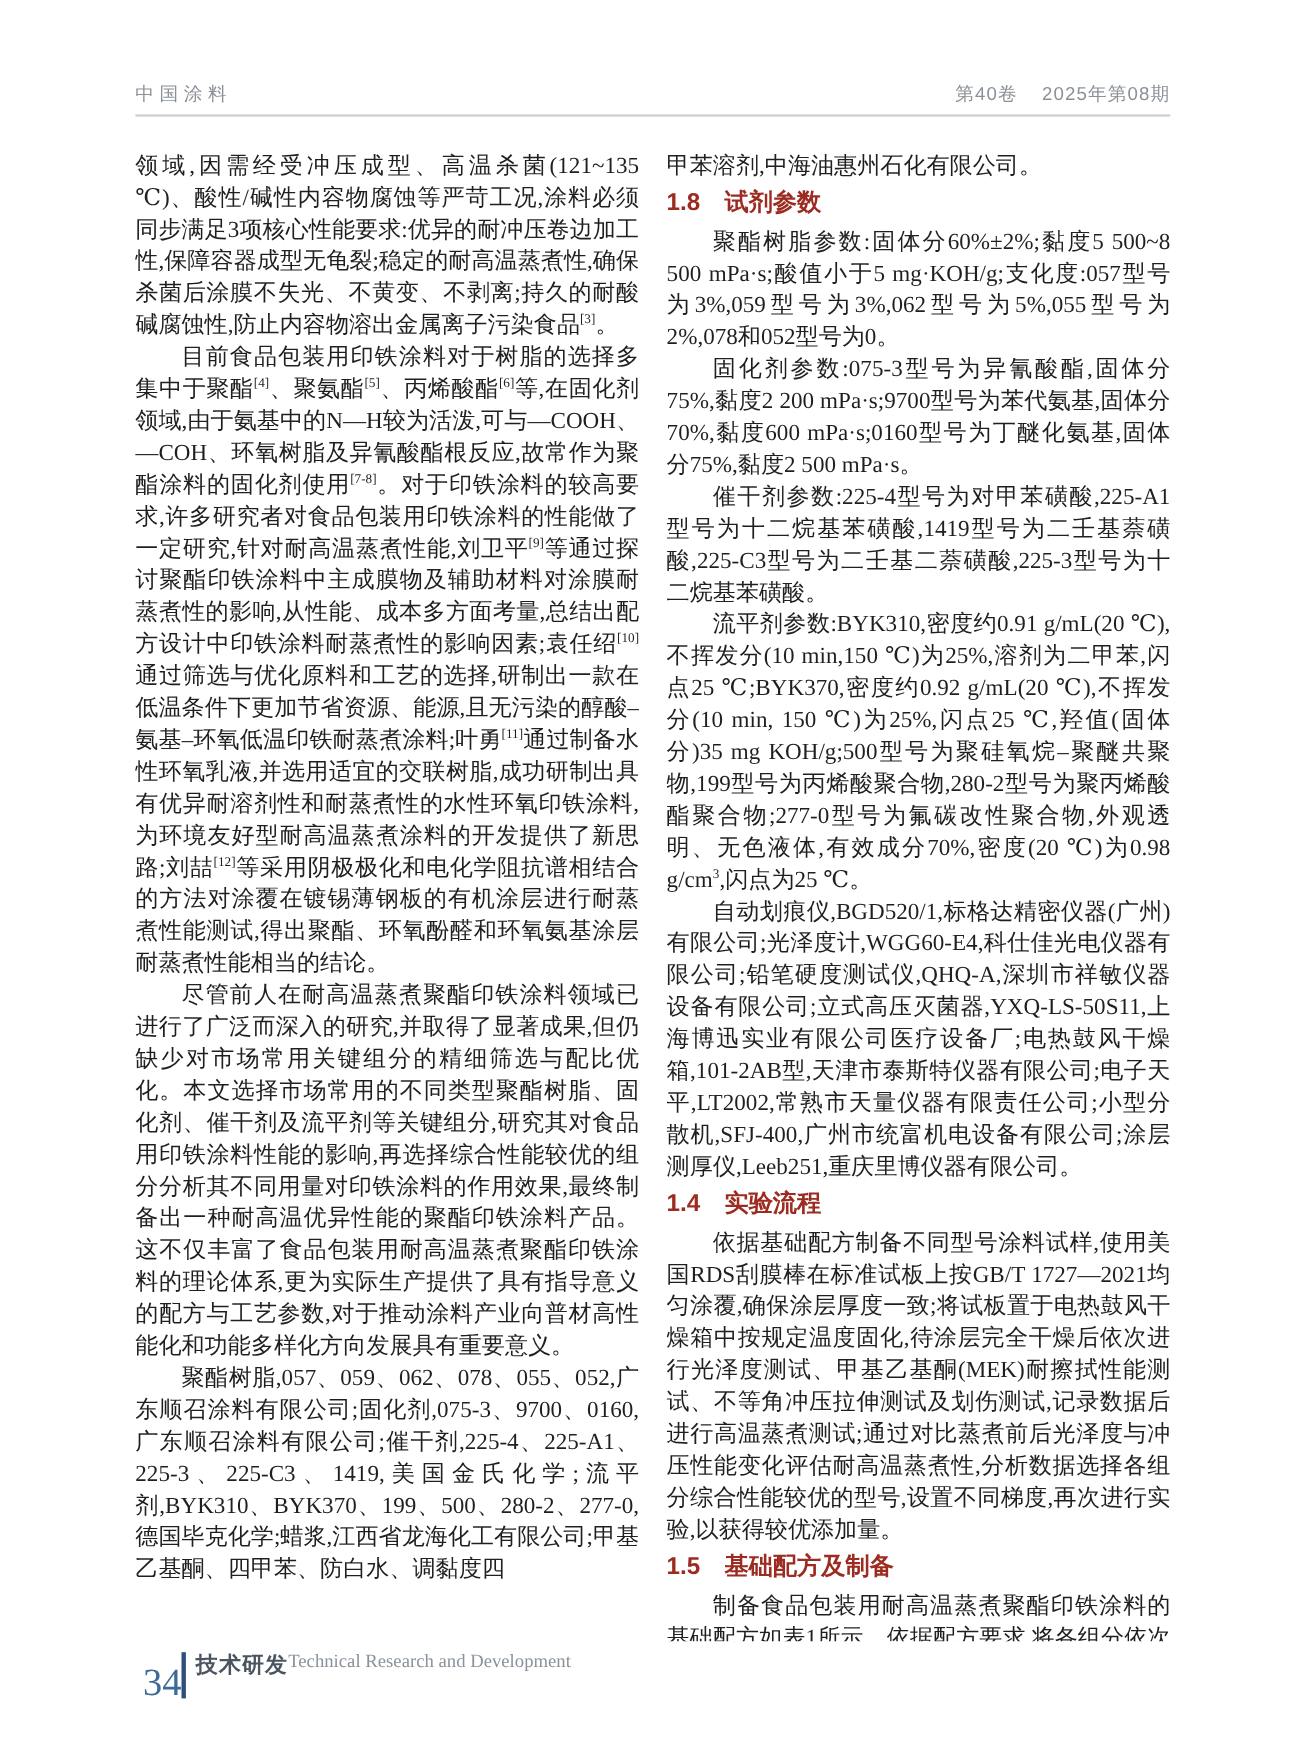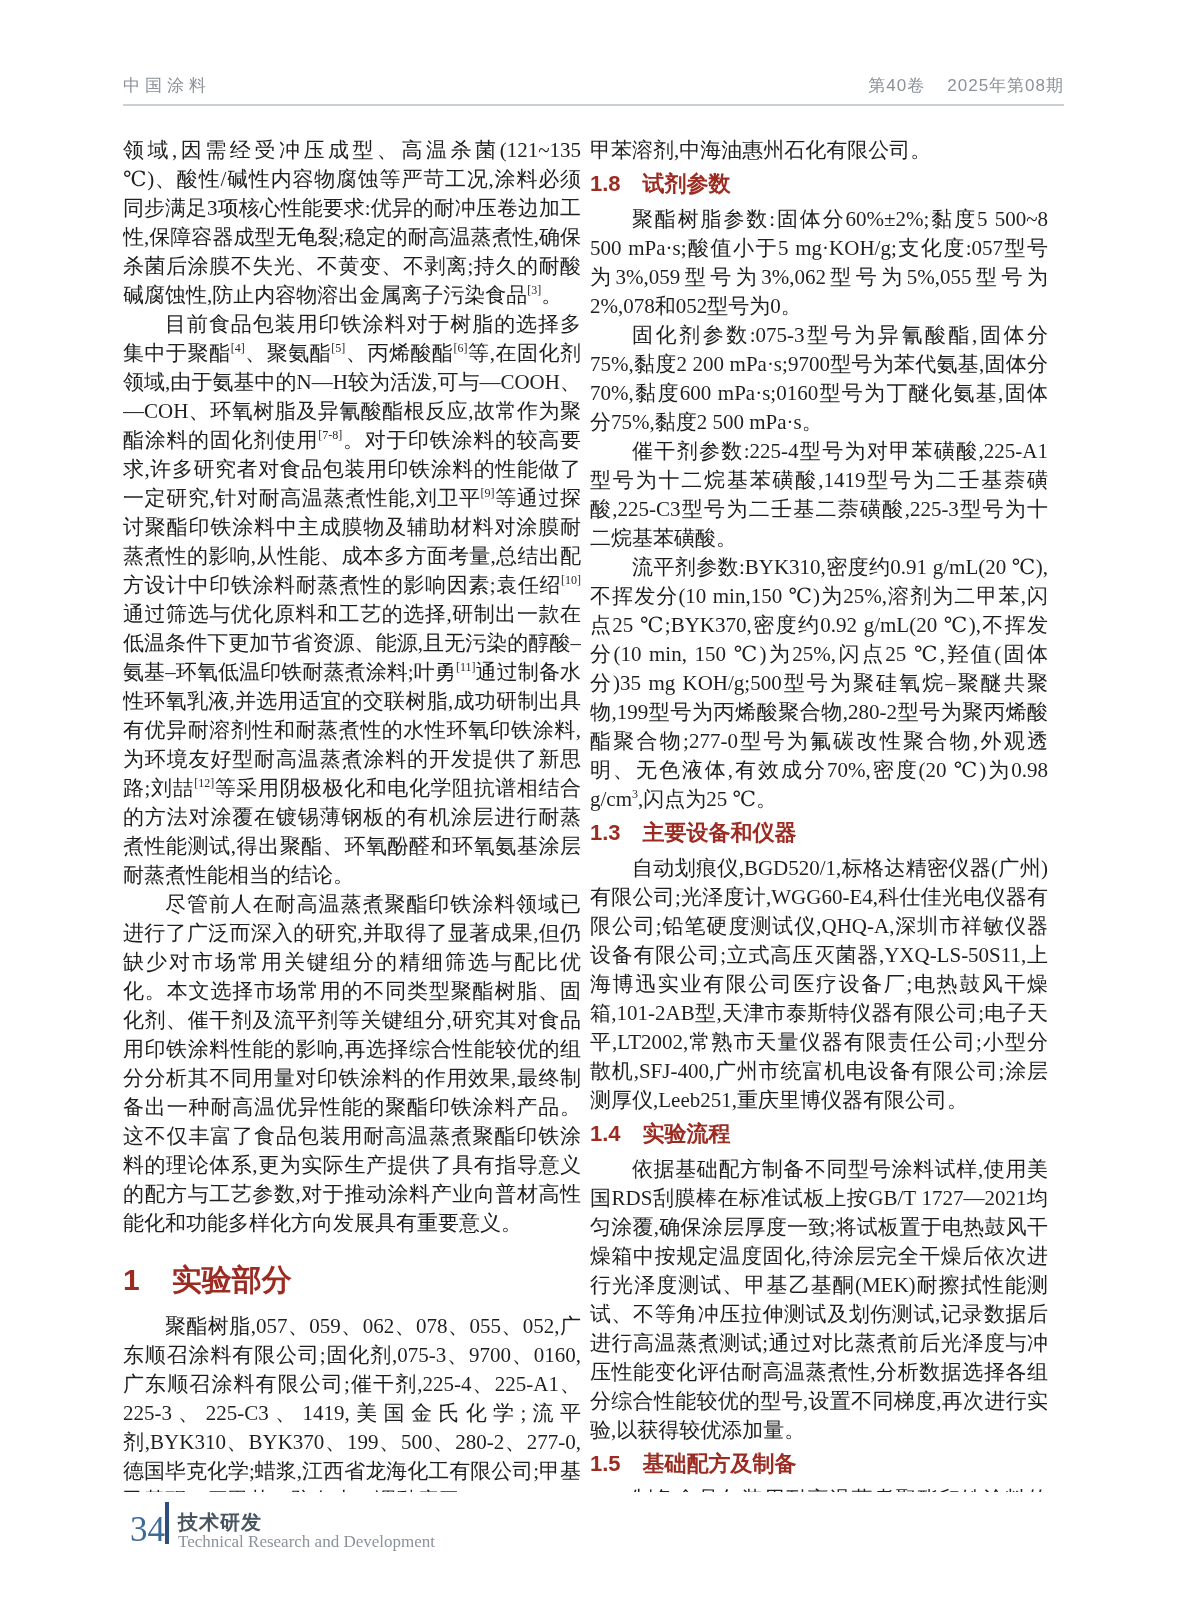--- a/index.html
+++ b/index.html
@@ -30,21 +30,21 @@
   .issue-info .vol{margin-right:22px;}
   .header-rule{
     position:absolute;left:123px;right:123px;top:104px;height:2px;
     background:var(--rule-gray);
   }
   .col{
     position:absolute;top:136px;width:458px;height:1356px;overflow:hidden;
     font-size:21px;line-height:29px;text-align:justify;text-justify:inter-character;
   }
   .col-left{left:123px;}
-  .col-right{left:590px;}
+  .col-right{left:606px;}
   .para{margin:0;text-indent:2em;}
   .para.noindent{text-indent:0;}
   sup.ref{font-size:12px;line-height:0;}
   .h1{
     font-family:"Liberation Sans","DejaVu Sans",sans-serif;font-weight:bold;
     font-size:30px;line-height:36px;color:var(--heading-red);
     margin:24px 0 14px 0;text-align:left;text-indent:0;
   }
   .h1 .hnum{margin-right:32px;}
   .h2{
@@ -57,21 +57,21 @@
     position:absolute;left:130px;top:1502px;
     display:flex;align-items:stretch;
   }
   .page-num{
     font-size:35px;color:var(--footer-blue);
     align-self:center;margin-top:8px;
     font-family:"Liberation Serif","DejaVu Serif",serif;
     text-align:center;
   }
   .footer-bar{width:4px;background:var(--footer-bar);margin-right:9px;height:42px;}
-  .footer-text{display:flex;flex-direction:column;justify-content:flex-end;}
+  .footer-text{display:flex;flex-direction:row;justify-content:space-between;}
   .footer-cn{
     font-family:"Liberation Sans","DejaVu Sans",sans-serif;font-weight:bold;
     font-size:20px;line-height:24px;color:var(--footer-cn);letter-spacing:1px;
   }
   .footer-en{
     font-size:17px;line-height:16px;color:var(--footer-en);
     font-family:"Liberation Serif","DejaVu Serif",serif;
   }
 </style>
 </head>
@@ -84,31 +84,29 @@
     <span class="issue-info">
       <span class="vol">第40卷</span><span>2025年第08期</span>
     </span>
   </div>
   <div class="header-rule"></div>
 
   <div class="col col-left">
       <p class="para noindent">领域,因需经受冲压成型、高温杀菌(121~135 ℃)、酸性/碱性内容物腐蚀等严苛工况,涂料必须同步满足3项核心性能要求:优异的耐冲压卷边加工性,保障容器成型无龟裂;稳定的耐高温蒸煮性,确保杀菌后涂膜不失光、不黄变、不剥离;持久的耐酸碱腐蚀性,防止内容物溶出金属离子污染食品<sup class="ref">[3]</sup>。</p>
       <p class="para">目前食品包装用印铁涂料对于树脂的选择多集中于聚酯<sup class="ref">[4]</sup>、聚氨酯<sup class="ref">[5]</sup>、丙烯酸酯<sup class="ref">[6]</sup>等,在固化剂领域,由于氨基中的N—H较为活泼,可与—COOH、—COH、环氧树脂及异氰酸酯根反应,故常作为聚酯涂料的固化剂使用<sup class="ref">[7-8]</sup>。对于印铁涂料的较高要求,许多研究者对食品包装用印铁涂料的性能做了一定研究,针对耐高温蒸煮性能,刘卫平<sup class="ref">[9]</sup>等通过探讨聚酯印铁涂料中主成膜物及辅助材料对涂膜耐蒸煮性的影响,从性能、成本多方面考量,总结出配方设计中印铁涂料耐蒸煮性的影响因素;袁任绍<sup class="ref">[10]</sup>通过筛选与优化原料和工艺的选择,研制出一款在低温条件下更加节省资源、能源,且无污染的醇酸–氨基–环氧低温印铁耐蒸煮涂料;叶勇<sup class="ref">[11]</sup>通过制备水性环氧乳液,并选用适宜的交联树脂,成功研制出具有优异耐溶剂性和耐蒸煮性的水性环氧印铁涂料,为环境友好型耐高温蒸煮涂料的开发提供了新思路;刘喆<sup class="ref">[12]</sup>等采用阴极极化和电化学阻抗谱相结合的方法对涂覆在镀锡薄钢板的有机涂层进行耐蒸煮性能测试,得出聚酯、环氧酚醛和环氧氨基涂层耐蒸煮性能相当的结论。</p>
       <p class="para">尽管前人在耐高温蒸煮聚酯印铁涂料领域已进行了广泛而深入的研究,并取得了显著成果,但仍缺少对市场常用关键组分的精细筛选与配比优化。本文选择市场常用的不同类型聚酯树脂、固化剂、催干剂及流平剂等关键组分,研究其对食品用印铁涂料性能的影响,再选择综合性能较优的组分分析其不同用量对印铁涂料的作用效果,最终制备出一种耐高温优异性能的聚酯印铁涂料产品。这不仅丰富了食品包装用耐高温蒸煮聚酯印铁涂料的理论体系,更为实际生产提供了具有指导意义的配方与工艺参数,对于推动涂料产业向普材高性能化和功能多样化方向发展具有重要意义。</p>
-      <div class="h1"><span class="hnum">1</span><span class="htitle">实验部分</span></div>
       <p class="para">聚酯树脂,057、059、062、078、055、052,广东顺召涂料有限公司;固化剂,075-3、9700、0160,广东顺召涂料有限公司;催干剂,225-4、225-A1、225-3、225-C3、1419,美国金氏化学;流平剂,BYK310、BYK370、199、500、280-2、277-0,德国毕克化学;蜡浆,江西省龙海化工有限公司;甲基乙基酮、四甲苯、防白水、调黏度四</p>
     </div>
   <div class="col col-right">
       <p class="para noindent">甲苯溶剂,中海油惠州石化有限公司。</p>
       <div class="h2"><span class="hnum">1.8</span><span class="htitle">试剂参数</span></div>
       <p class="para">聚酯树脂参数:固体分60%±2%;黏度5 500~8 500 mPa·s;酸值小于5 mg·KOH/g;支化度:057型号为3%,059型号为3%,062型号为5%,055型号为2%,078和052型号为0。</p>
       <p class="para">固化剂参数:075-3型号为异氰酸酯,固体分75%,黏度2 200 mPa·s;9700型号为苯代氨基,固体分70%,黏度600 mPa·s;0160型号为丁醚化氨基,固体分75%,黏度2 500 mPa·s。</p>
       <p class="para">催干剂参数:225-4型号为对甲苯磺酸,225-A1型号为十二烷基苯磺酸,1419型号为二壬基萘磺酸,225-C3型号为二壬基二萘磺酸,225-3型号为十二烷基苯磺酸。</p>
       <p class="para">流平剂参数:BYK310,密度约0.91 g/mL(20 ℃),不挥发分(10 min,150 ℃)为25%,溶剂为二甲苯,闪点25 ℃;BYK370,密度约0.92 g/mL(20 ℃),不挥发分(10 min, 150 ℃)为25%,闪点25 ℃,羟值(固体分)35 mg KOH/g;500型号为聚硅氧烷–聚醚共聚物,199型号为丙烯酸聚合物,280-2型号为聚丙烯酸酯聚合物;277-0型号为氟碳改性聚合物,外观透明、无色液体,有效成分70%,密度(20 ℃)为0.98 g/cm<sup class="ref">3</sup>,闪点为25 ℃。</p>
-      <div class="h2"><span class="hnum">1.3</span><span class="htitle">主要设备和仪器</span></div>
       <p class="para">自动划痕仪,BGD520/1,标格达精密仪器(广州)有限公司;光泽度计,WGG60-E4,科仕佳光电仪器有限公司;铅笔硬度测试仪,QHQ-A,深圳市祥敏仪器设备有限公司;立式高压灭菌器,YXQ-LS-50S11,上海博迅实业有限公司医疗设备厂;电热鼓风干燥箱,101-2AB型,天津市泰斯特仪器有限公司;电子天平,LT2002,常熟市天量仪器有限责任公司;小型分散机,SFJ-400,广州市统富机电设备有限公司;涂层测厚仪,Leeb251,重庆里博仪器有限公司。</p>
       <div class="h2"><span class="hnum">1.4</span><span class="htitle">实验流程</span></div>
       <p class="para">依据基础配方制备不同型号涂料试样,使用美国RDS刮膜棒在标准试板上按GB/T 1727—2021均匀涂覆,确保涂层厚度一致;将试板置于电热鼓风干燥箱中按规定温度固化,待涂层完全干燥后依次进行光泽度测试、甲基乙基酮(MEK)耐擦拭性能测试、不等角冲压拉伸测试及划伤测试,记录数据后进行高温蒸煮测试;通过对比蒸煮前后光泽度与冲压性能变化评估耐高温蒸煮性,分析数据选择各组分综合性能较优的型号,设置不同梯度,再次进行实验,以获得较优添加量。</p>
       <div class="h2"><span class="hnum">1.5</span><span class="htitle">基础配方及制备</span></div>
       <p class="para">制备食品包装用耐高温蒸煮聚酯印铁涂料的基础配方如表1所示。依据配方要求,将各组分依次注入</p>
     </div>
 
   <div class="footer">
     <span class="page-num">34</span>
     <span class="footer-bar"></span>

